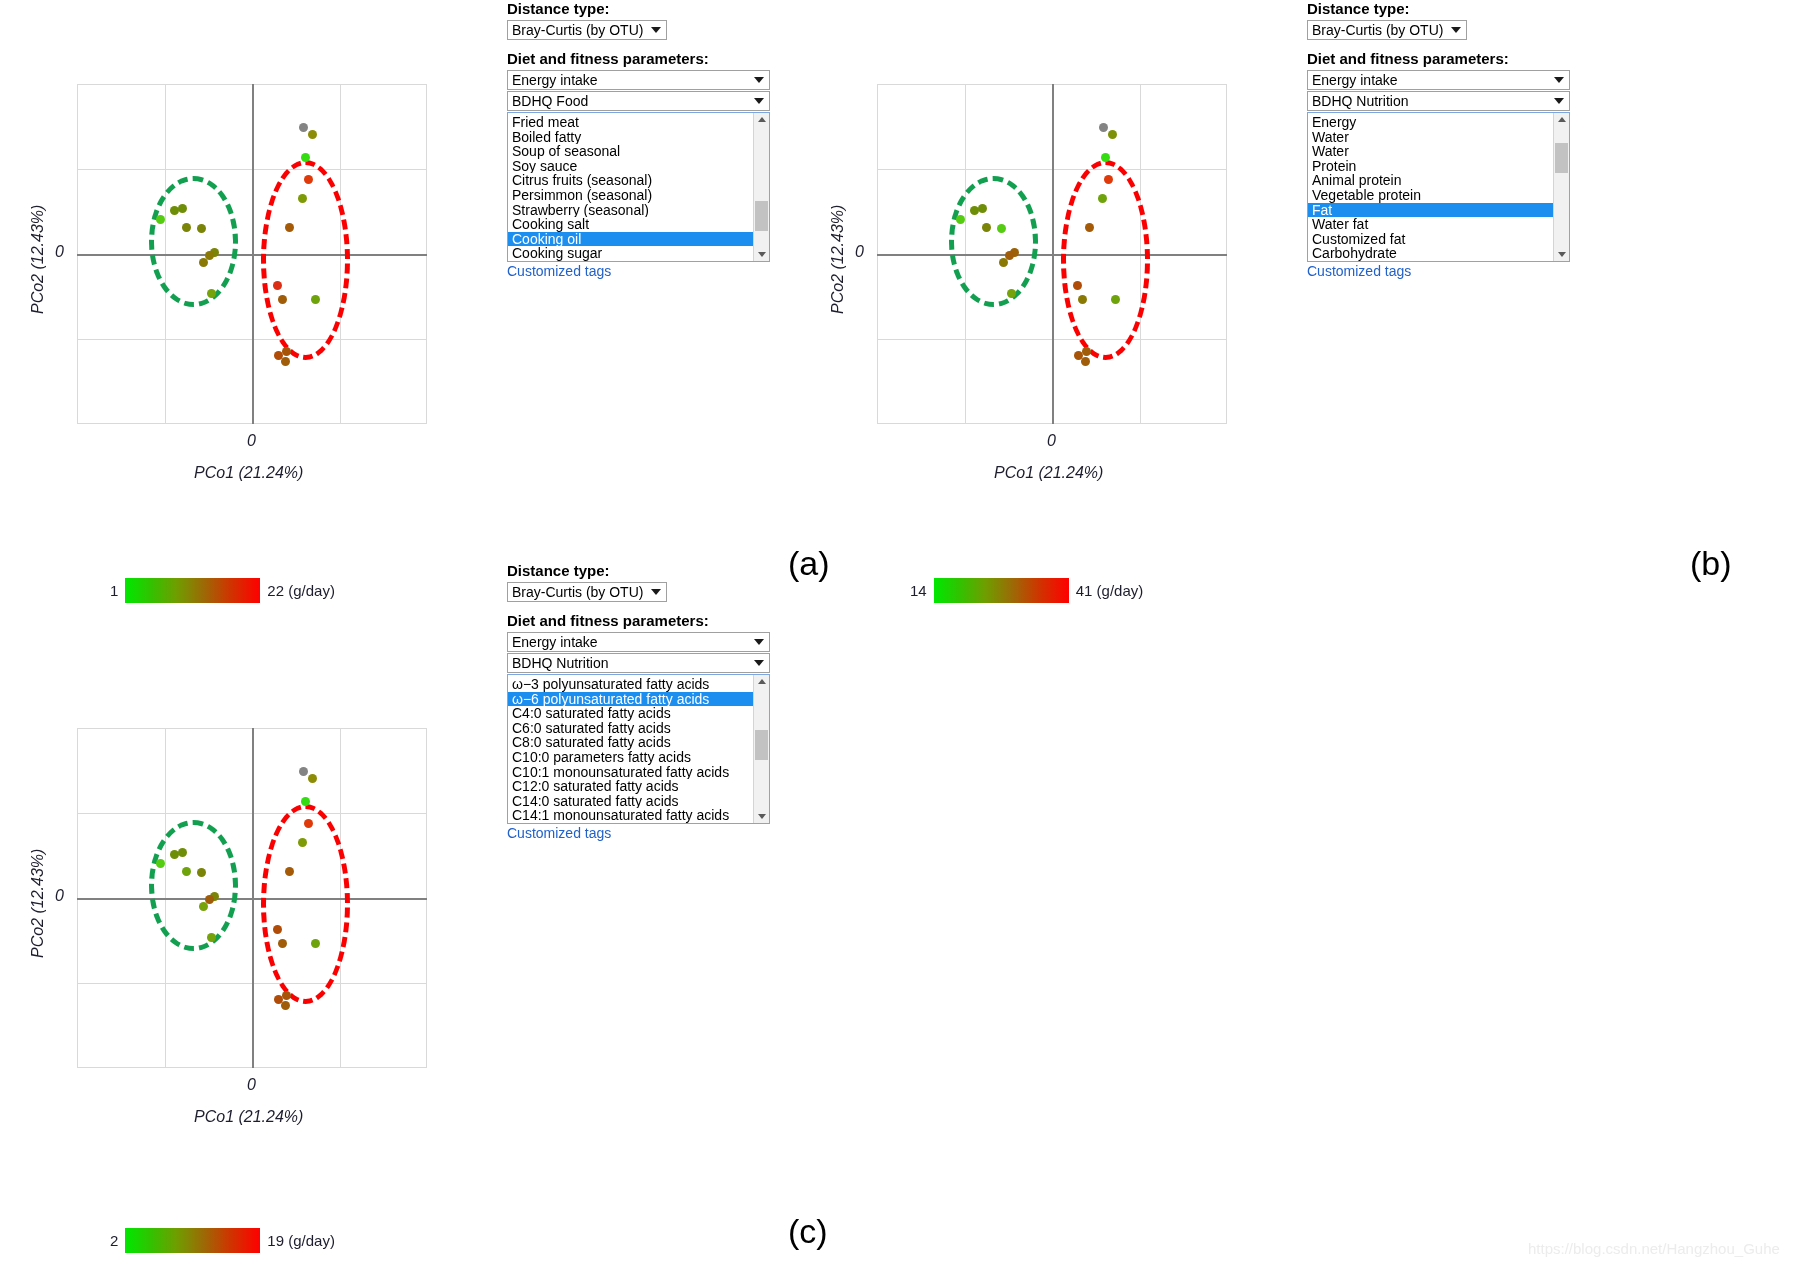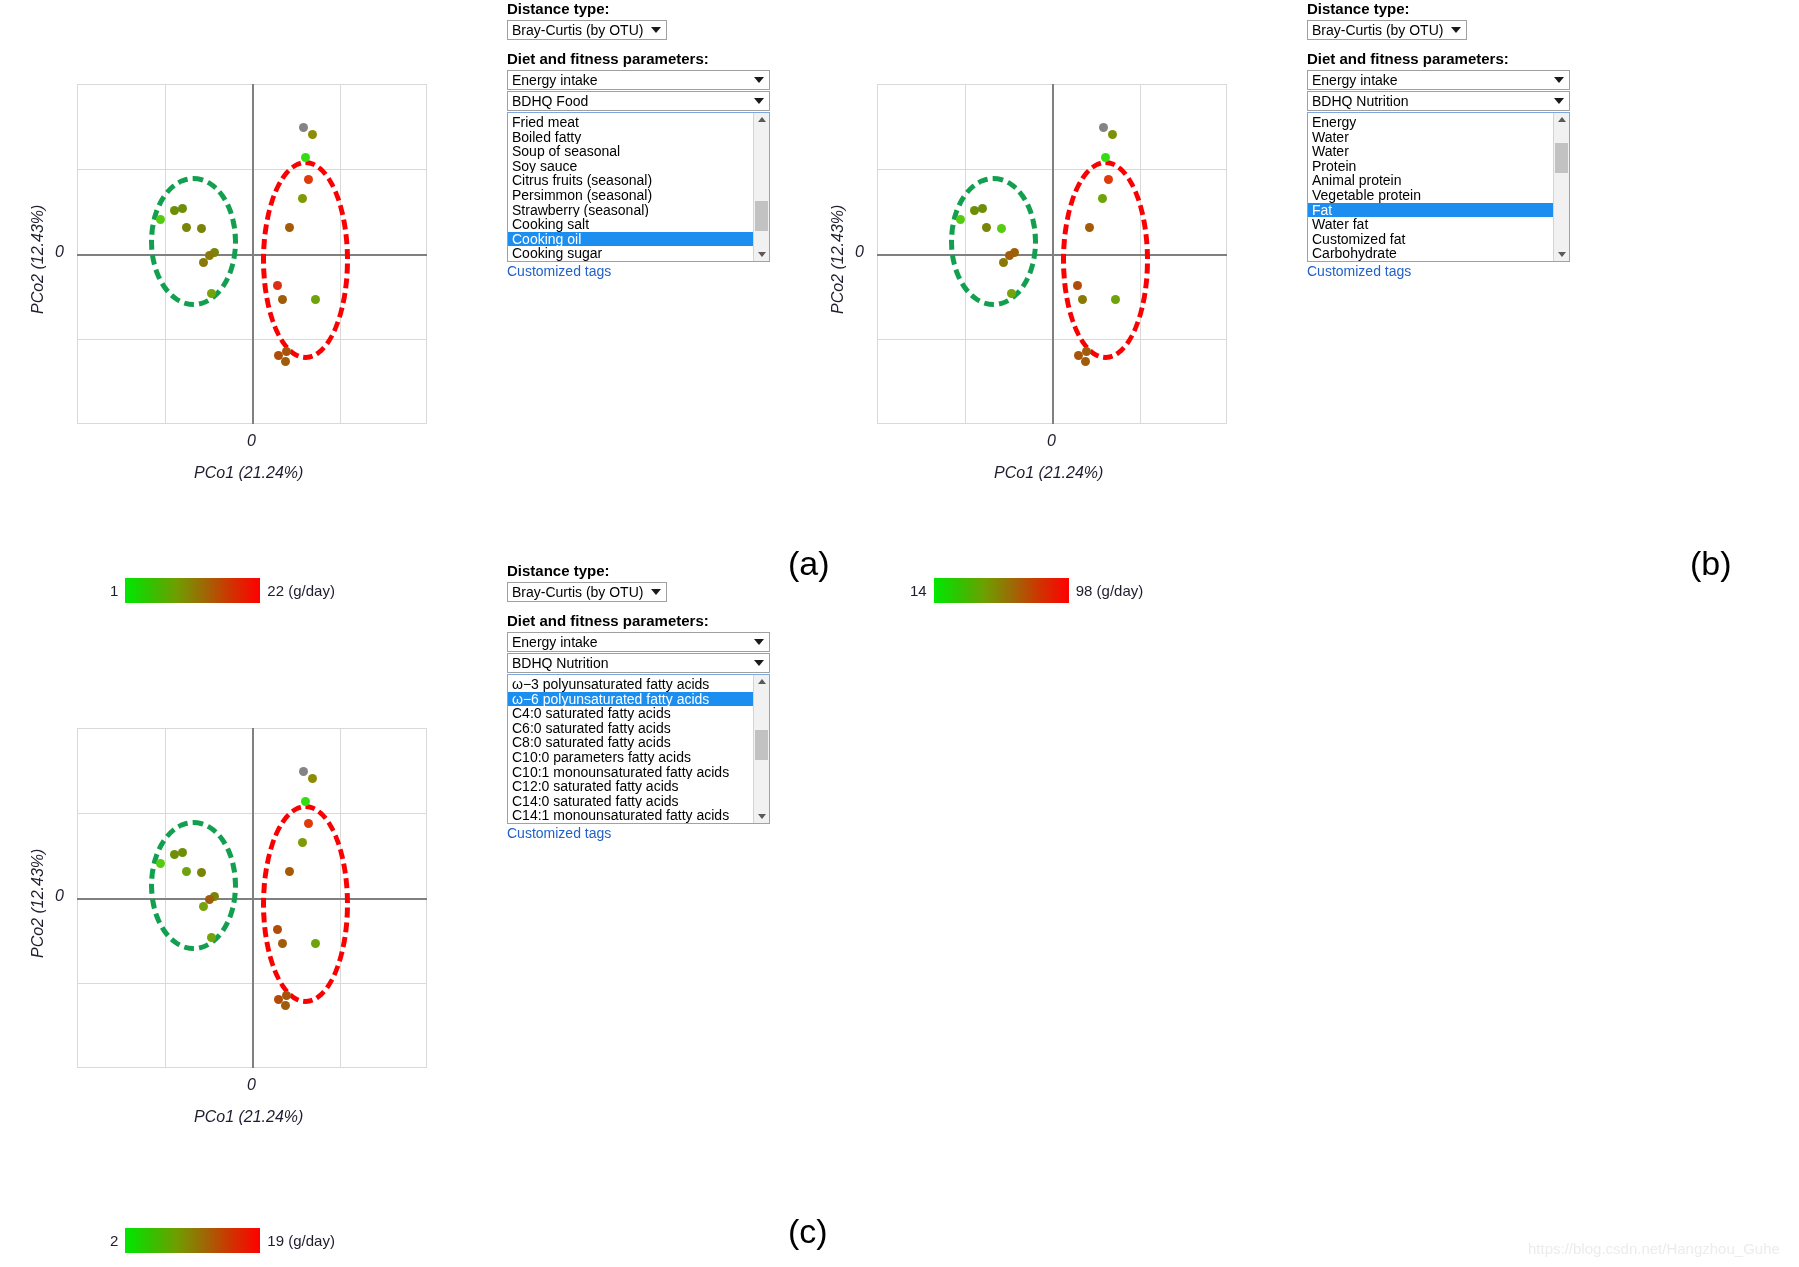--- a/index.html
+++ b/index.html
@@ -171,21 +171,21 @@
       <div class="pt" style="left:1078.25px;top:355.15px;background:#A85408;"></div>
       <div class="pt" style="left:1086.125px;top:351.75px;background:#A05C08;"></div>
       <div class="pt" style="left:1085.25px;top:361.95px;background:#A05C08;"></div>
       <div class="zero-lab" style="left:855px;top:243px;">0</div>
       <div class="zero-lab" style="left:1047px;top:432px;">0</div>
       <div class="axis-title" style="left:994px;top:464px;">PCo1 (21.24%)</div>
       <div class="axis-title y" style="left:829px;top:314px;">PCo2 (12.43%)</div>
       <div class="cbar-row" style="left:910px;top:578px;">
         <span class="cbar-min">14</span>
         <div class="cbar"></div>
-        <span class="cbar-max">98 (g/day)</span>
+        <span class="cbar-max">41 (g/day)</span>
       </div>
       <div class="panel-letter" style="left:1690px;top:544px;">(b)</div>
       <div class="controls" style="left:1300px;top:0px;">
         <div class="ctl-label">Distance type:</div>
         <div class="sel narrow"><span>Bray-Curtis (by OTU)</span><span class="arrow"></span></div>
         <div class="gap"></div>
         <div class="ctl-label">Diet and fitness parameters:</div>
         <div class="sel wide"><span>Energy intake</span><span class="arrow"></span></div>
         <div class="sel wide"><span>BDHQ Nutrition</span><span class="arrow"></span></div>
         <div class="listbox" style="width:263px;height:150px;margin-top:1px;">

